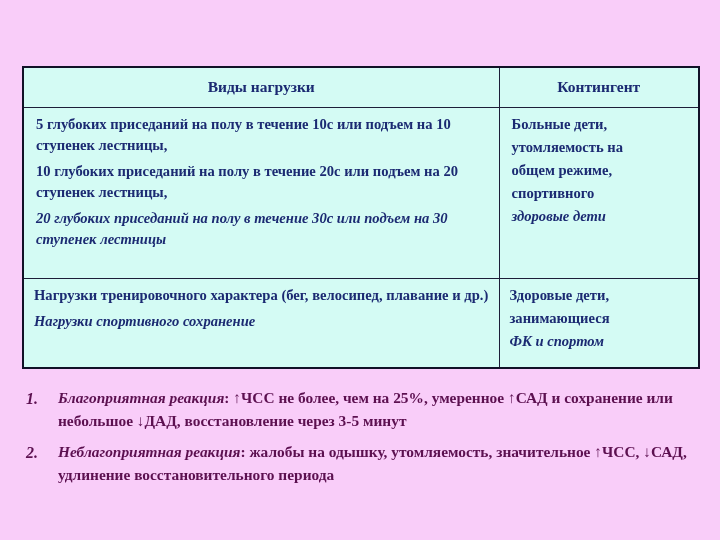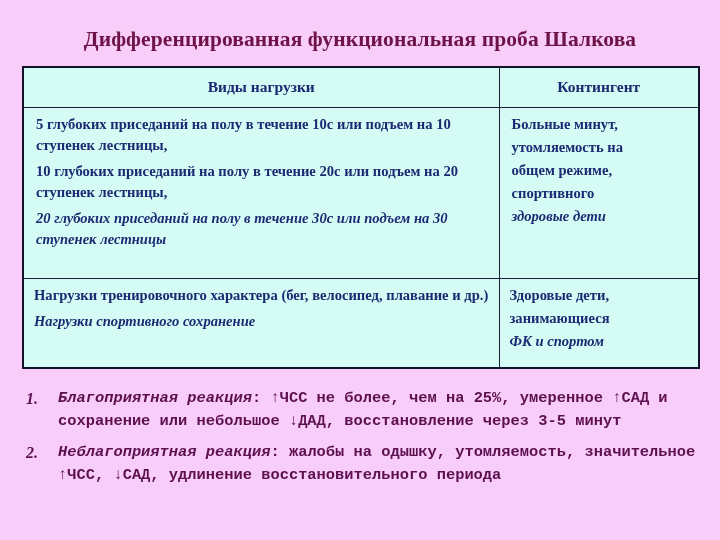--- a/index.html
+++ b/index.html
@@ -120,32 +120,30 @@
     padding-left: 10px;
     line-height: 1.47;
     box-sizing: border-box;
   }
   .principle-body {
     flex: 1 1 auto;
     font-size: 15.4px;
     font-weight: bold;
     color: #5c1050;
     line-height: 1.47;
-    font-family: Liberation Mono, monospace;
   }
   .principle-body .lead {
     font-style: italic;
   }
 </style>
 </head>
 <body>
 
 <div class="slide">
 
-  <div class="slide-title">Дифференцированная функциональная проба Шалкова</div>
 
   <table class="load-table">
     <colgroup>
       <col class="col-loads">
       <col class="col-group">
     </colgroup>
     <thead>
       <tr>
         <th>Виды нагрузки</th>
         <th>Контингент</th>
@@ -155,21 +153,21 @@
       <tr class="row-a">
         <td class="loads-cell">
           <div class="cell-text">
             <p>5 глубоких приседаний на полу в течение 10с или подъем на 10 ступенек лестницы,</p>
             <p>10 глубоких приседаний на полу в течение 20с или подъем на 20 ступенек лестницы,</p>
             <p>20 глубоких приседаний на полу в течение 30с или подъем на 30 ступенек лестницы</p>
           </div>
         </td>
         <td class="group-cell">
           <div class="cell-text">
-            <p>Больные минут,</p>
+            <p>Больные дети,</p>
             <p>утомляемость на</p>
             <p>общем режиме,</p>
             <p>спортивного</p>
             <p>здоровые дети</p>
           </div>
         </td>
       </tr>
       <tr class="row-b">
         <td class="loads-cell">
           <div class="cell-text">

